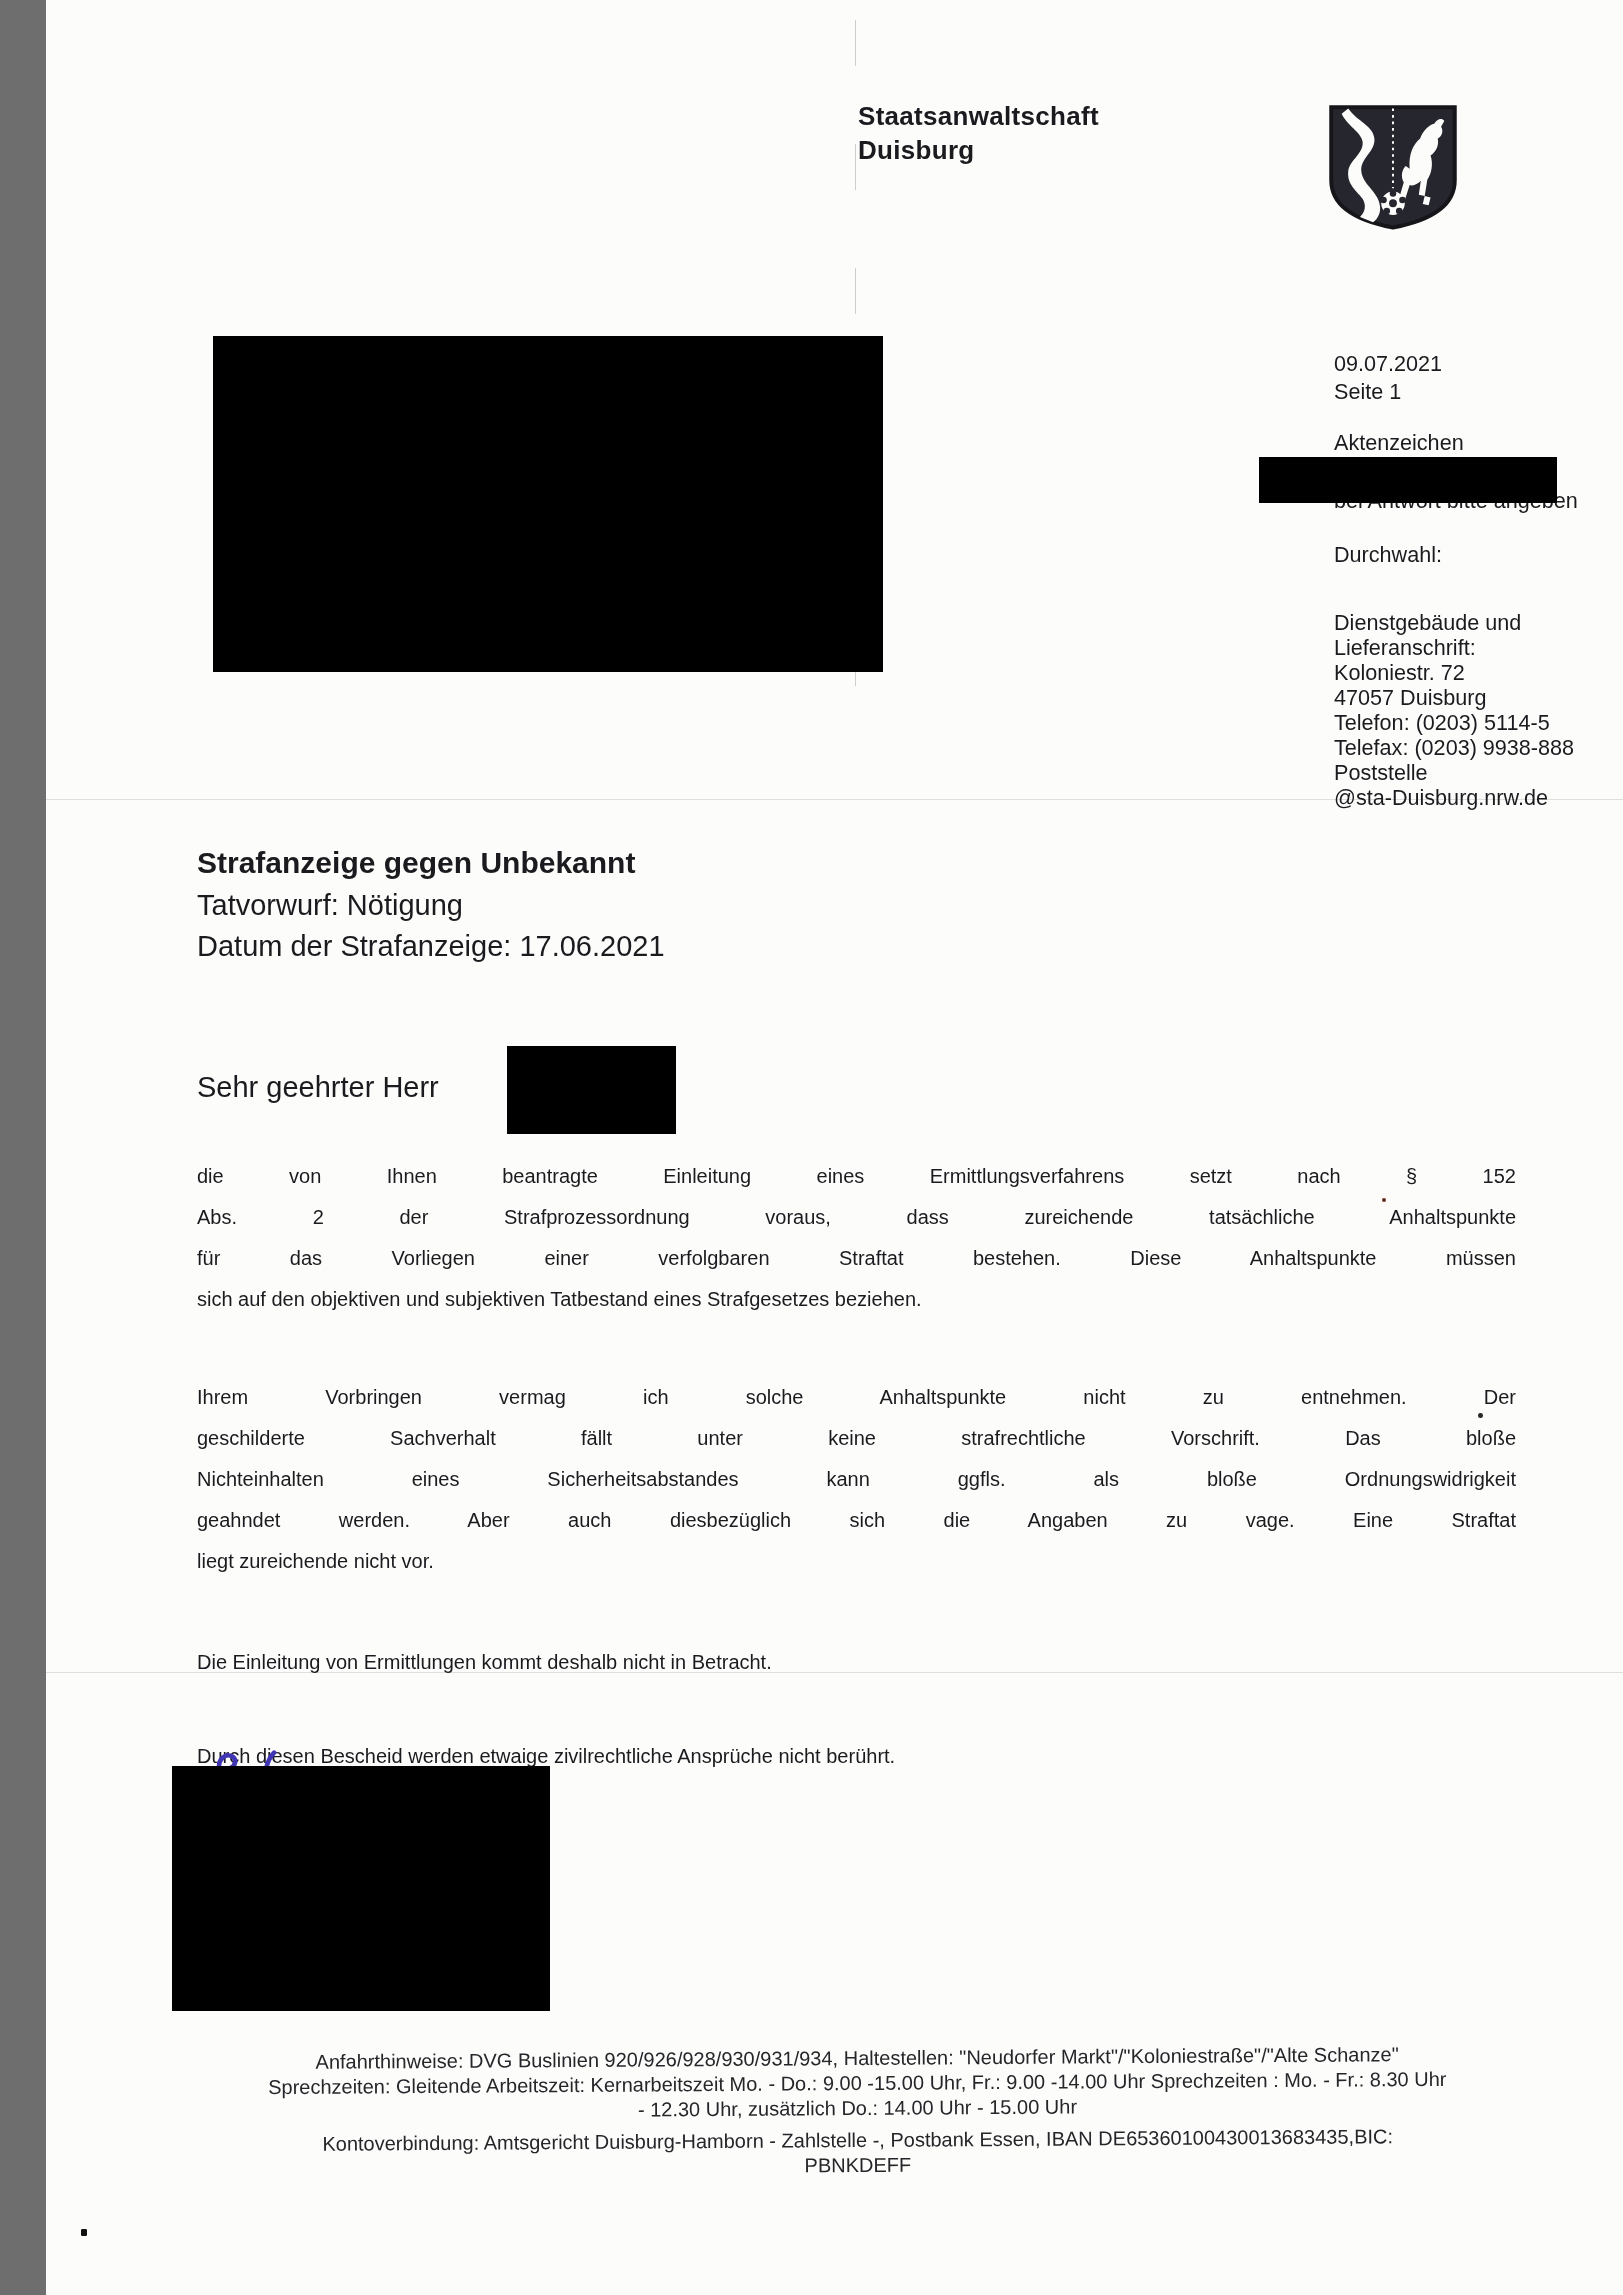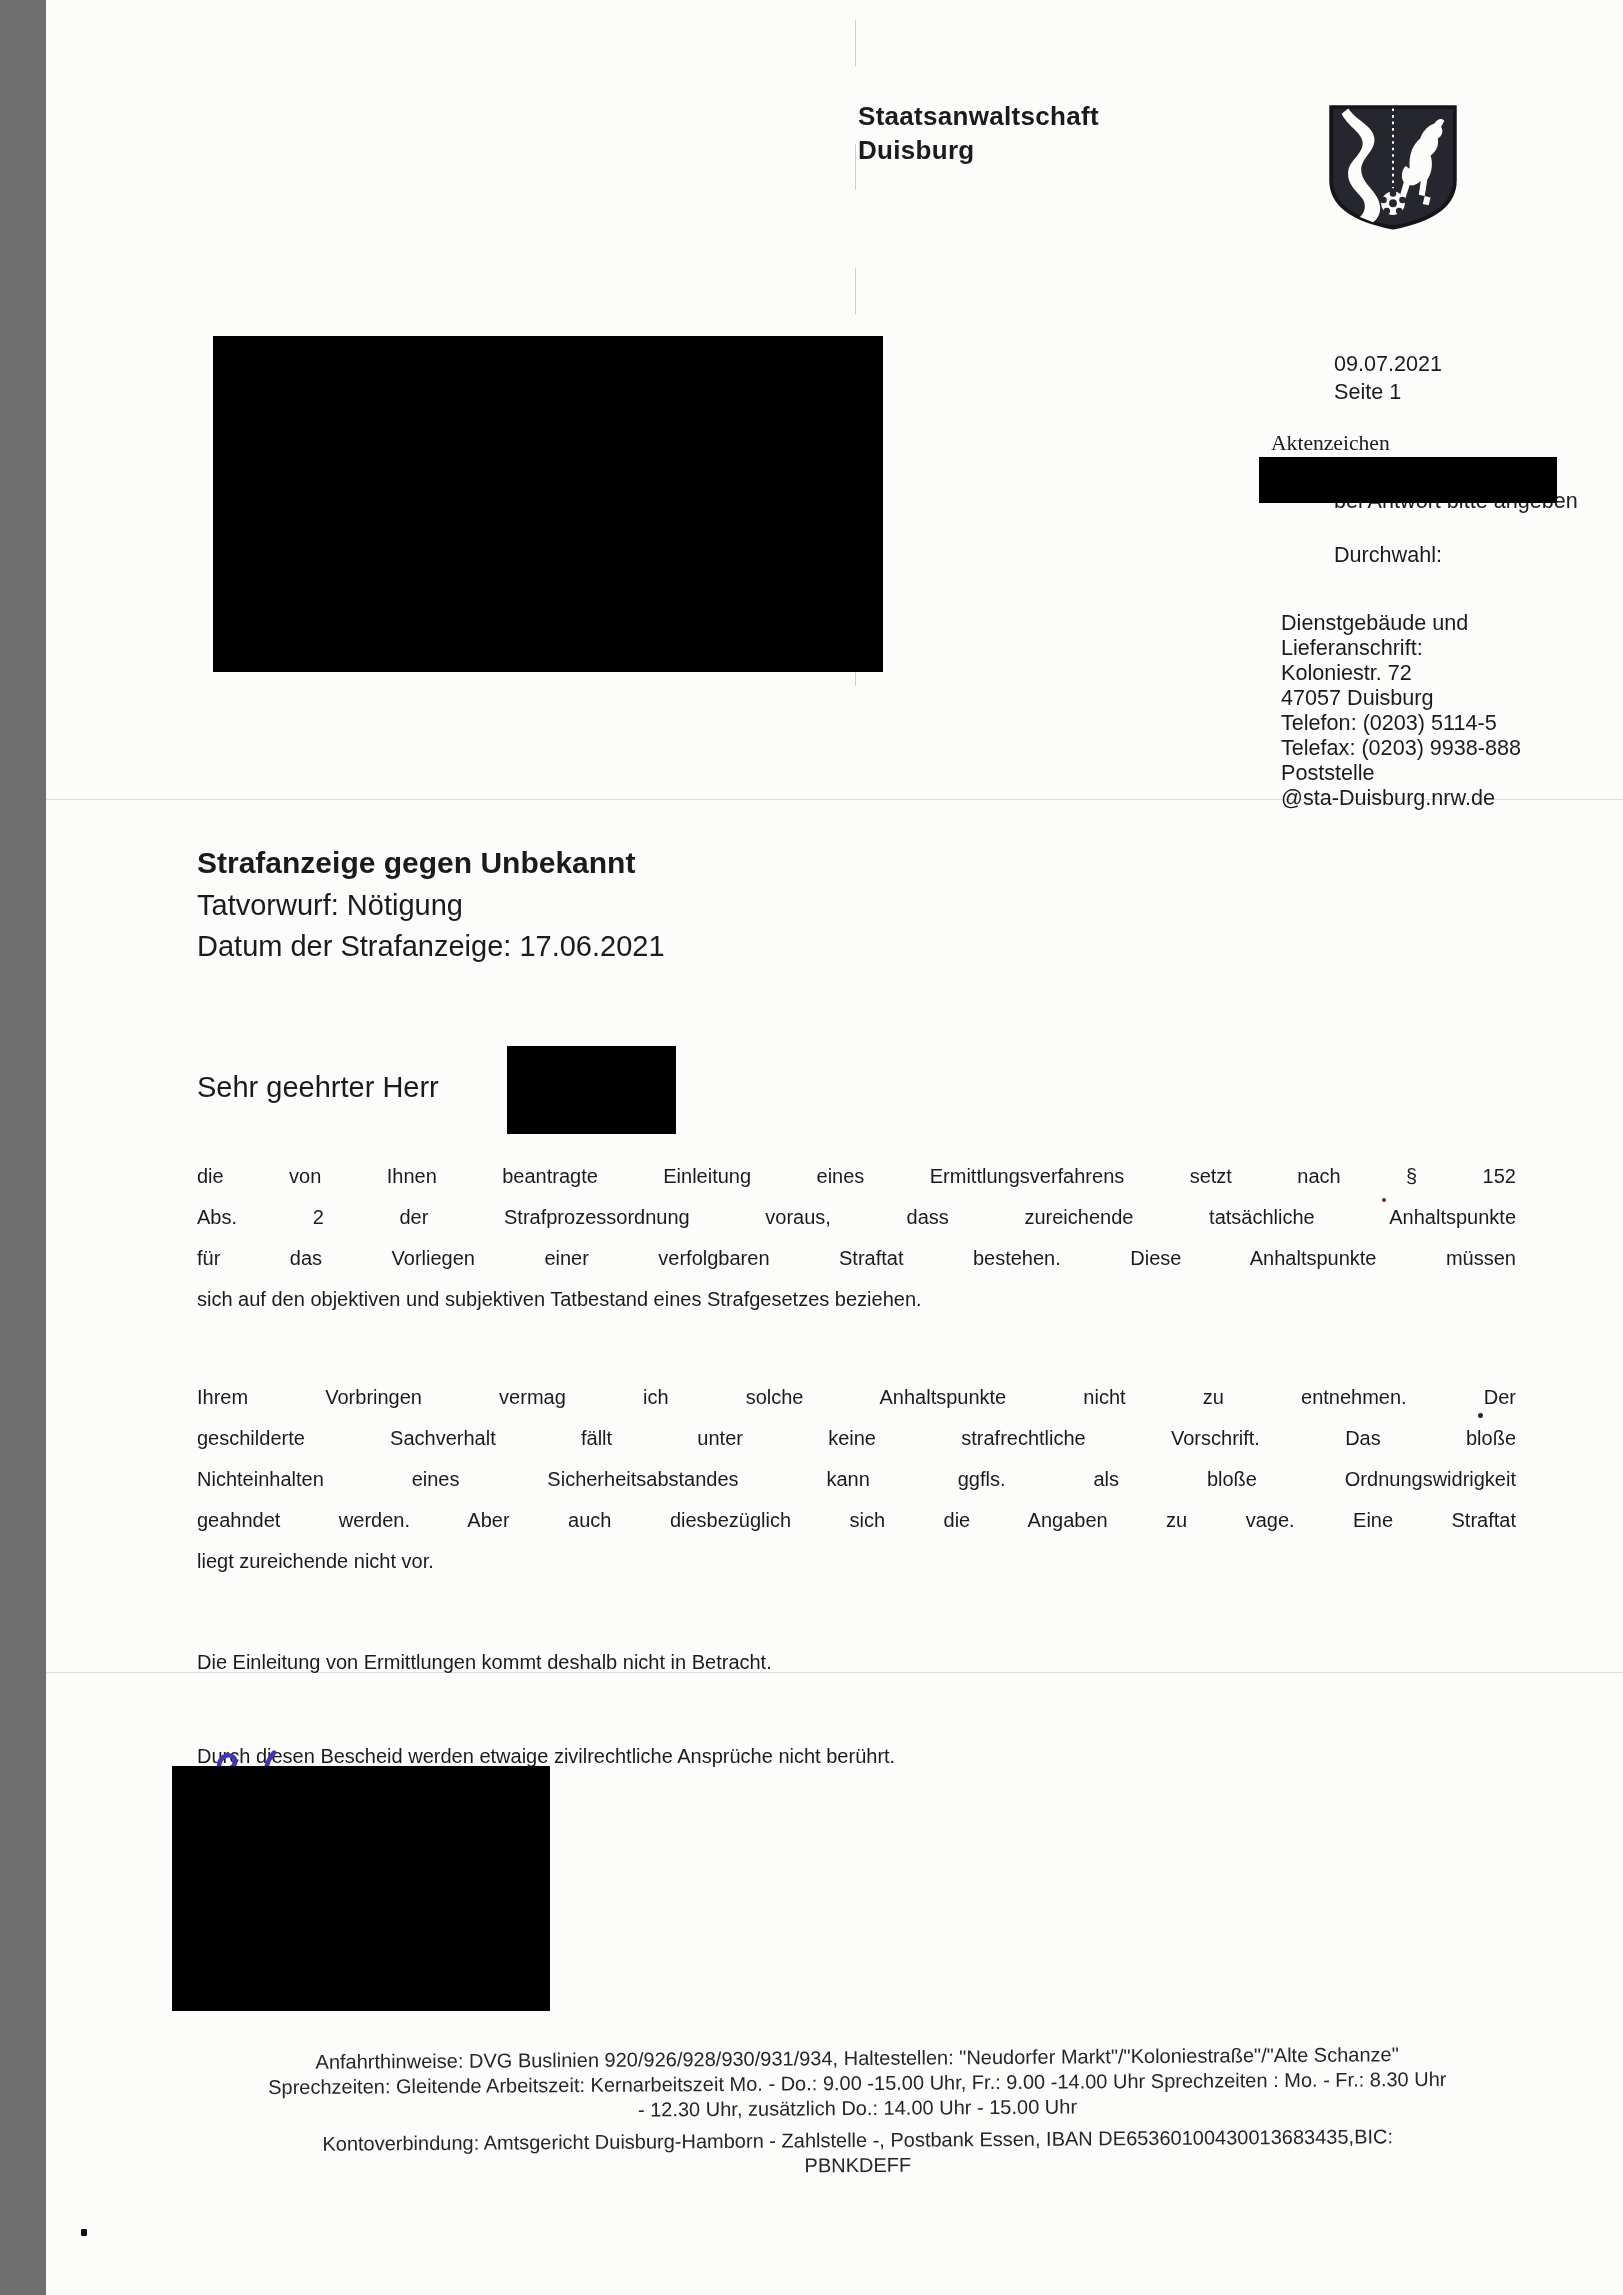--- a/index.html
+++ b/index.html
@@ -12,24 +12,24 @@
     font-family:"Liberation Sans","DejaVu Sans",sans-serif;
     color:#1b1b1f;
     margin-left:46px;
   }
   .abs{position:absolute;}
   
   .org{left:812px;top:99px;font-size:26px;font-weight:bold;line-height:34px;letter-spacing:0.3px;}
   
   .meta{font-size:21.6px;line-height:28px;}
   .meta-date{left:1288px;top:350px;}
-  .meta-akten-label{left:1225px;top:429px;font-family:Liberation Serif, serif;}
+  .meta-akten-label{left:1288px;top:429px;}
   .meta-akten-note{left:1288px;top:487px;z-index:1;}
   .meta-durchwahl{left:1288px;top:541px;}
-  .meta-address{left:1235px;top:610px;line-height:25px;}
+  .meta-address{left:1288px;top:610px;line-height:25px;}
   
   .redaction{background:#000;z-index:2;}
   .red-recipient{left:167px;top:336px;width:670px;height:336px;}
   .red-akten{left:1213px;top:457px;width:298px;height:46px;}
   .red-name{left:461px;top:1046px;width:169px;height:88px;}
   .red-signature{left:126px;top:1766px;width:378px;height:245px;z-index:4;}
   
   .subject-title{left:151px;top:846px;font-size:30px;font-weight:bold;}
   .subject-line{font-size:29px;}
   .subject-charge{left:151px;top:889px;}

